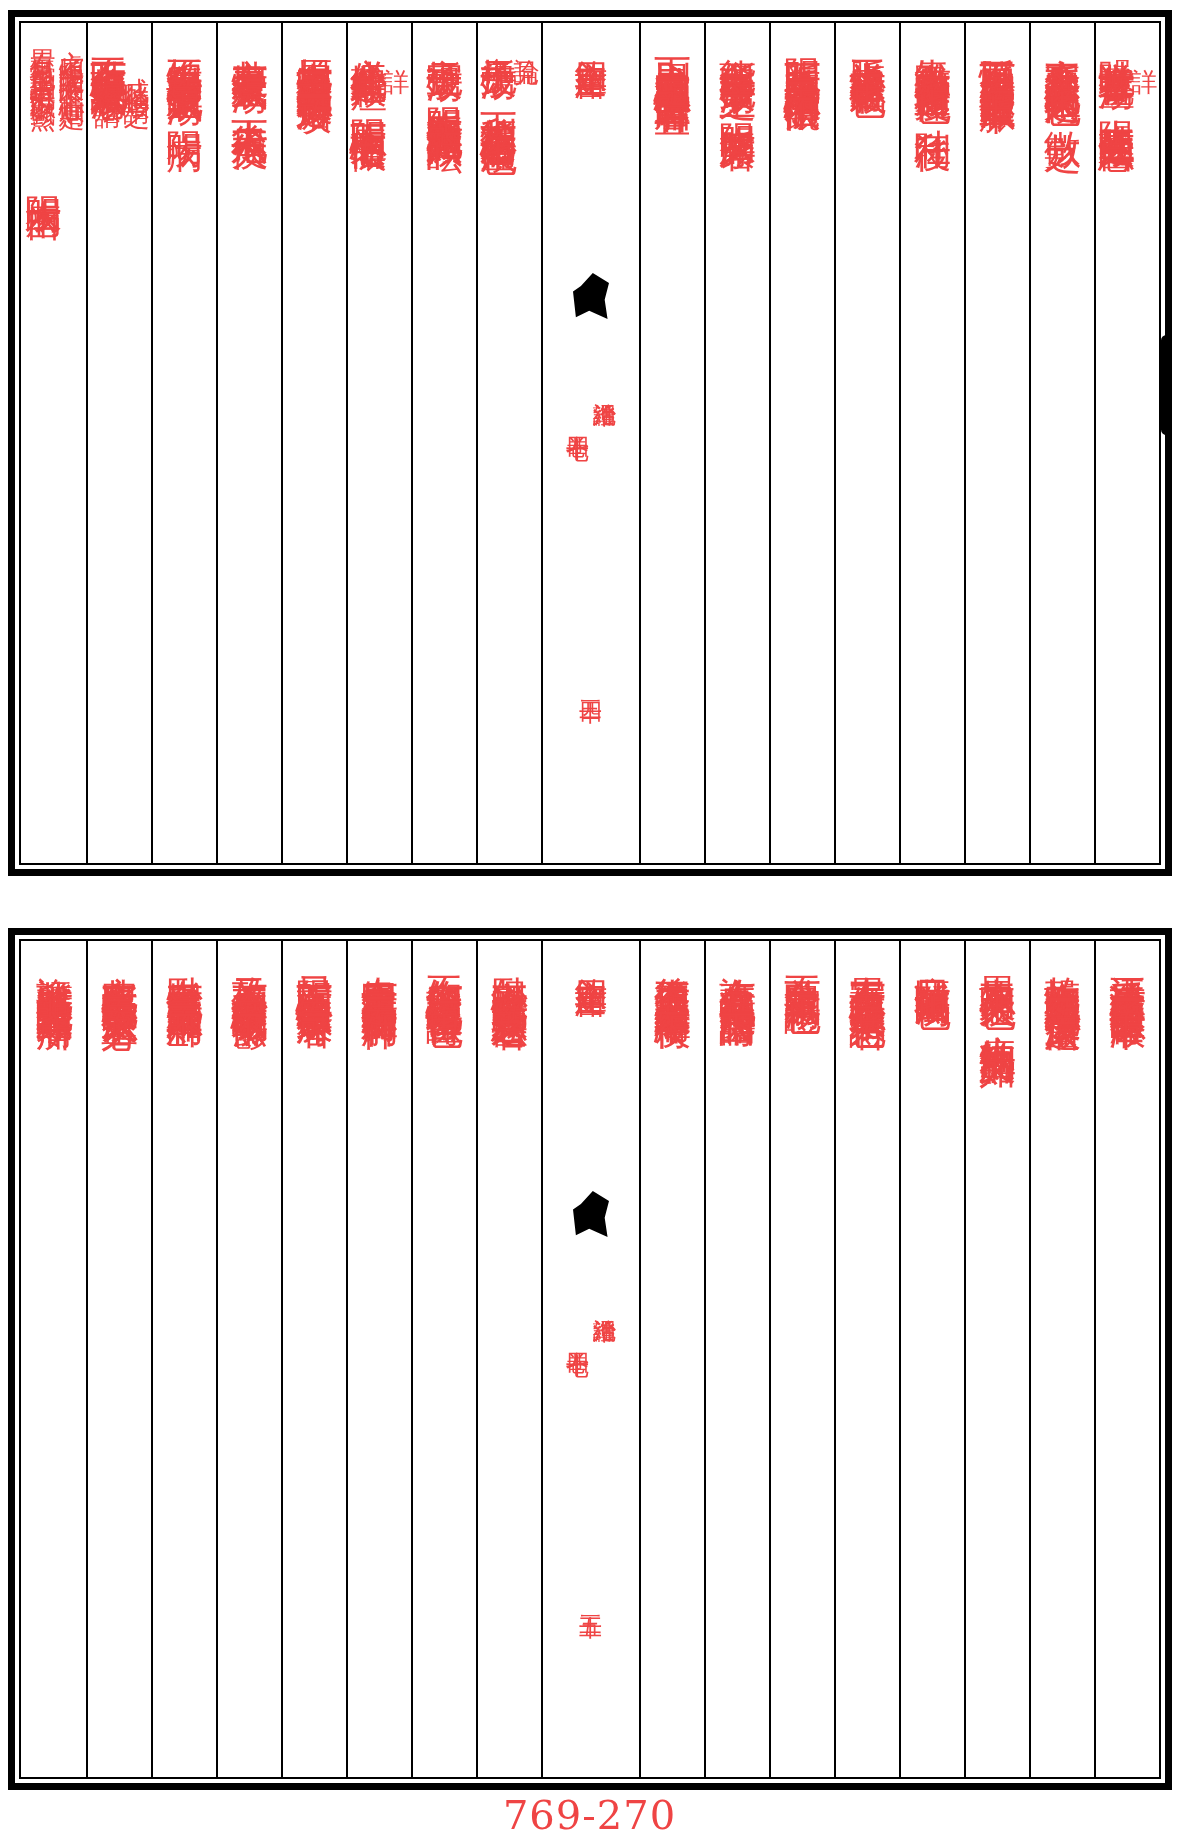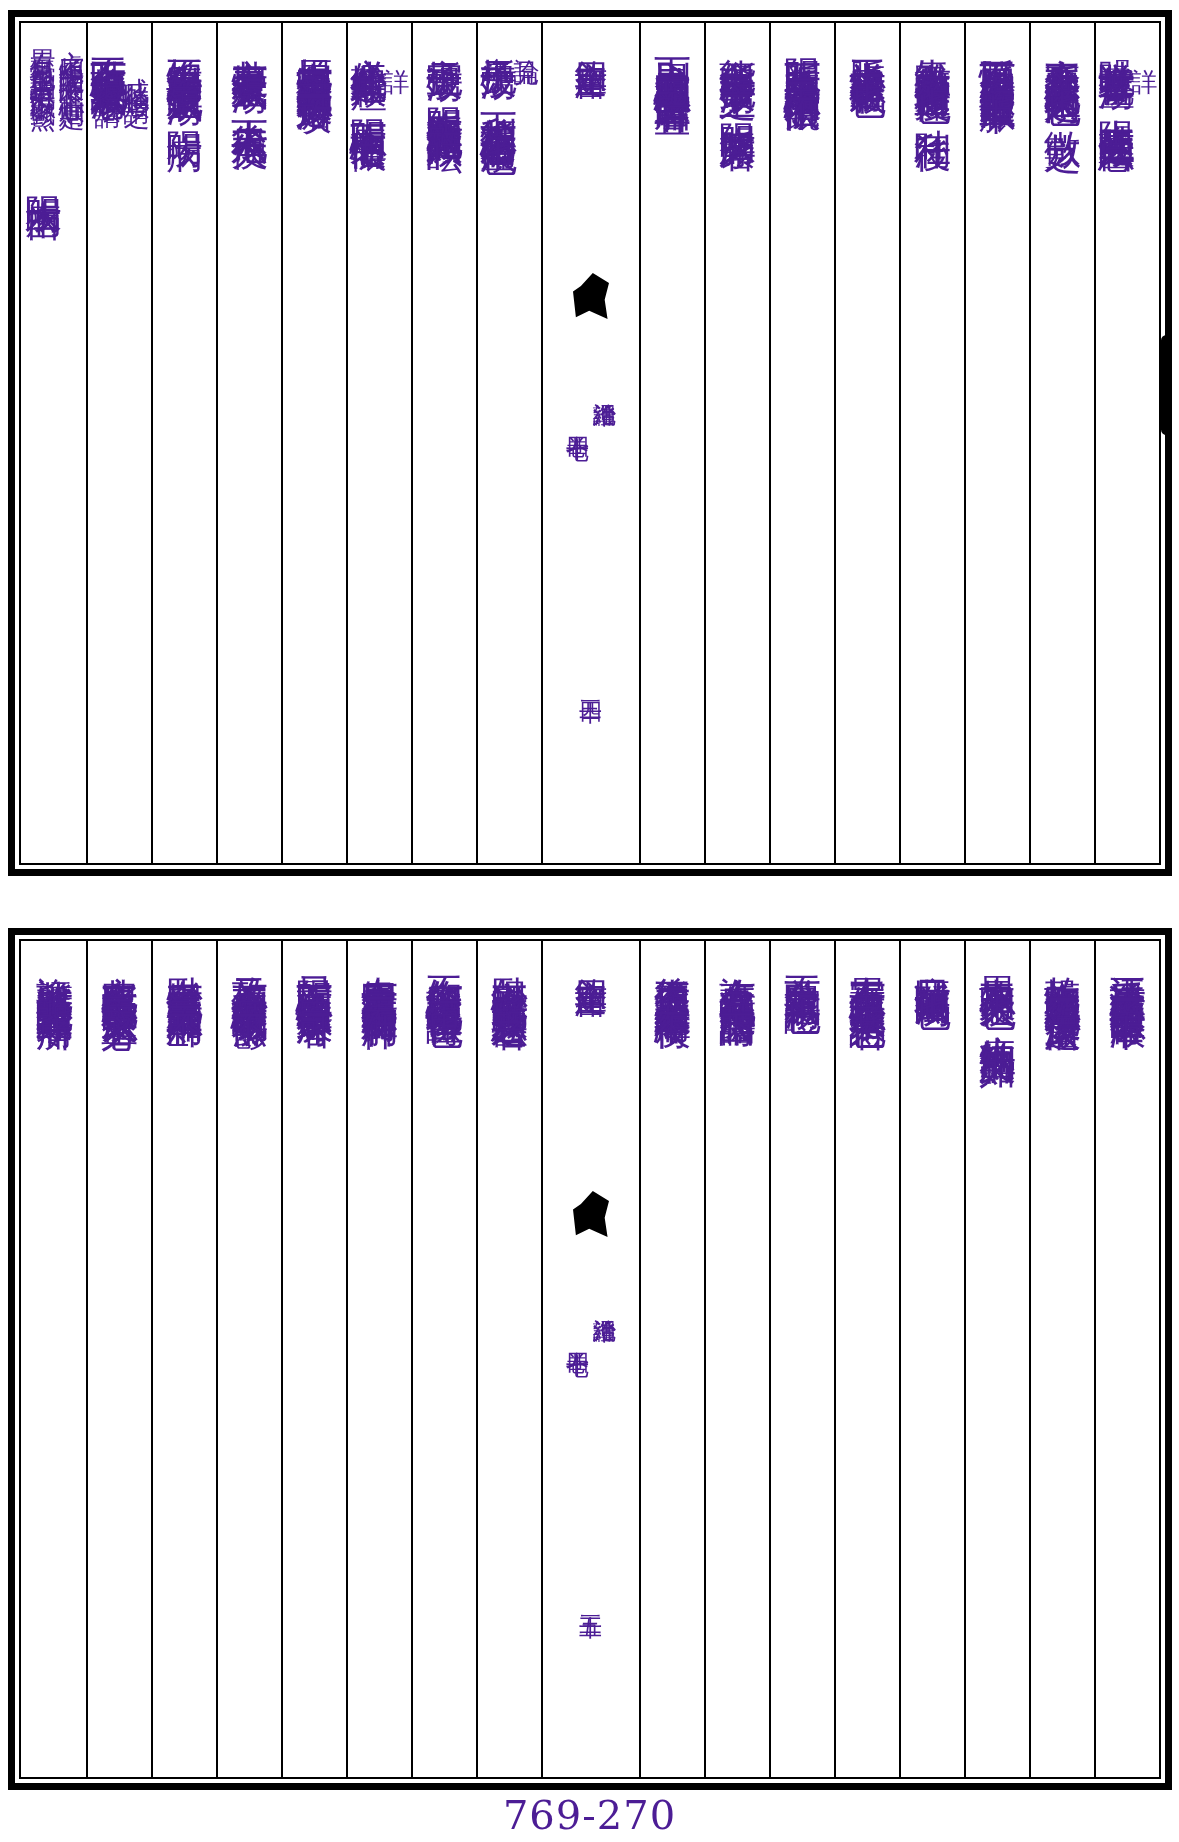--- a/index.html
+++ b/index.html
@@ -1,17 +1,17 @@
 <!DOCTYPE html>
 <html><head>
 <meta charset="utf-8">
 <style>
   html,body{margin:0;padding:0;background:#ffffff;}
   #page{position:relative;width:1179px;height:1842px;background:#ffffff;overflow:hidden;
-        font-family:"DejaVu Serif","DejaVu Sans",serif;color:#4c1d95;}
+        font-family:"DejaVu Serif","DejaVu Sans",serif;color:#ef4444;}
   .block{position:absolute;left:8px;width:1164px;box-sizing:border-box;
          border:7px solid #000;background:#fff;}
   .block.upper{top:10px;height:866px;}
   .block.lower{top:928px;height:862px;}
   .inner{position:absolute;inset:4px;border:2px solid #000;overflow:hidden;}
   .cols{position:absolute;inset:0;writing-mode:vertical-rl;text-orientation:upright;
         overflow:hidden;}
   .col{box-sizing:border-box;width:65px;height:100%;border-left:2px solid #000;
        padding-top:6px;font-size:37px;letter-spacing:2px;line-height:63px;
        overflow:hidden;}

